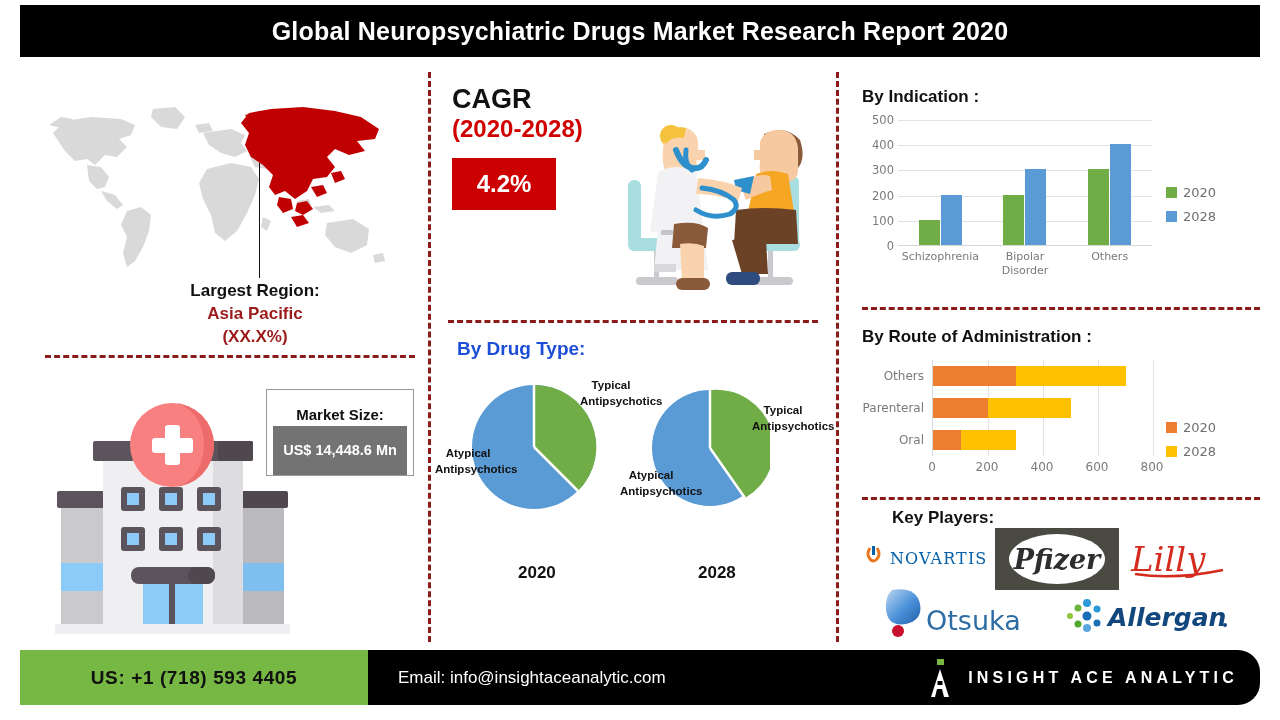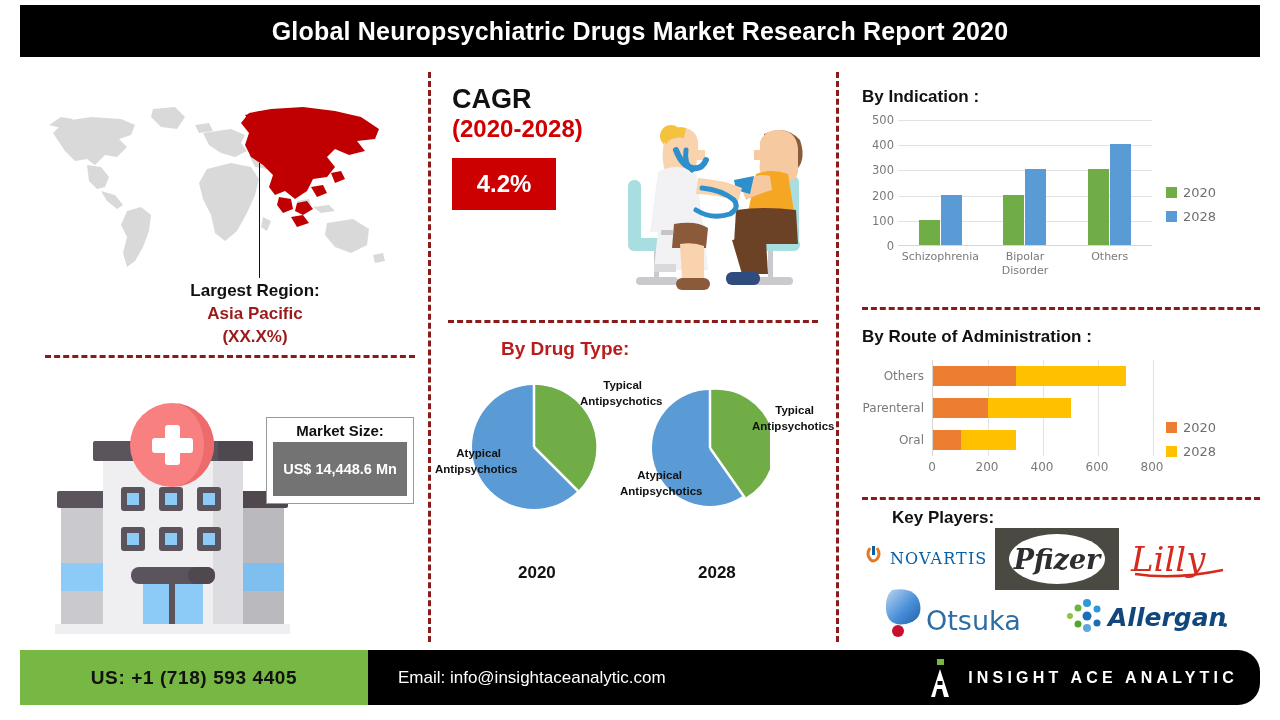--- a/index.html
+++ b/index.html
@@ -52,22 +52,21 @@
   .region-pct   { font-size: 17px; font-weight: bold; color: #9B1B1B; line-height: 1.35; }
 
   
   .hospital-wrap { position: absolute; left: 55px; top: 395px; width: 235px; height: 245px; }
   .hospital-svg { width: 100%; height: 100%; display: block; }
 
   .market-box {
     position: absolute; left: 266px; top: 389px; width: 148px; height: 87px;
     border: 1px solid #9a9a9a; background: #fff;
     display: flex; flex-direction: column; align-items: center;
-    padding-top: 4px;
-    margin-top: 28px;
+    padding-top: 16px;
   }
   .market-title { font-size: 15px; font-weight: bold; color: #111; margin-bottom: 3px; }
   .market-value-box {
     background: #737373; width: 134px; height: 54px;
     display: flex; align-items: center; justify-content: center; text-align: center;
   }
   .market-value { color: #fff; font-size: 14.5px; font-weight: bold; line-height: 1.25; }
 
   
   .cagr-wrap { position: absolute; left: 452px; top: 85px; width: 170px; }
@@ -76,33 +75,33 @@
   .cagr-badge {
     margin-top: 14px; background: #CC0000; width: 104px; height: 52px;
     display: flex; align-items: center; justify-content: center;
   }
   .cagr-value { color: #fff; font-size: 24px; font-weight: bold; }
 
   .doctor-wrap { position: absolute; left: 614px; top: 112px; width: 210px; height: 195px; }
   .doctor-svg { width: 100%; height: 100%; display: block; }
 
   
-  .drug-title { position: absolute; left: 457px; top: 338px; font-size: 19px; font-weight: bold; color: #b91c1c; margin-left: 44px; }
+  .drug-title { position: absolute; left: 457px; top: 338px; font-size: 19px; font-weight: bold; color: #1d4ed8; }
   .pies { position: absolute; left: 440px; top: 368px; width: 390px; height: 230px; }
   .pie-svg { position: absolute; }
   #pie2020 { left: 30px; top: 15px; }
   #pie2028 { left: 210px; top: 20px; }
   .pie-year {
     position: absolute; font-size: 17px; font-weight: bold; color: #111;
   }
   #year2020 { left: 78px; top: 195px; }
   #year2028 { left: 258px; top: 195px; }
   .pie-lab {
     position: absolute; font-size: 11.5px; font-weight: bold; color: #111;
-    line-height: 1.35; text-align: right;
+    line-height: 1.35; text-align: center;
   }
   #lab-2020-typ { left: 140px; top: 10px; width: 62px; }
   #lab-2020-aty { left: -5px; top: 78px; width: 66px; }
   #lab-2028-typ { left: 312px; top: 35px; width: 62px; }
   #lab-2028-aty { left: 180px; top: 100px; width: 62px; }
 
   
   .sec-title { position: absolute; font-size: 17px; font-weight: bold; color: #111; }
   #ind-title { left: 862px; top: 87px; }
   #roa-title { left: 862px; top: 327px; }

